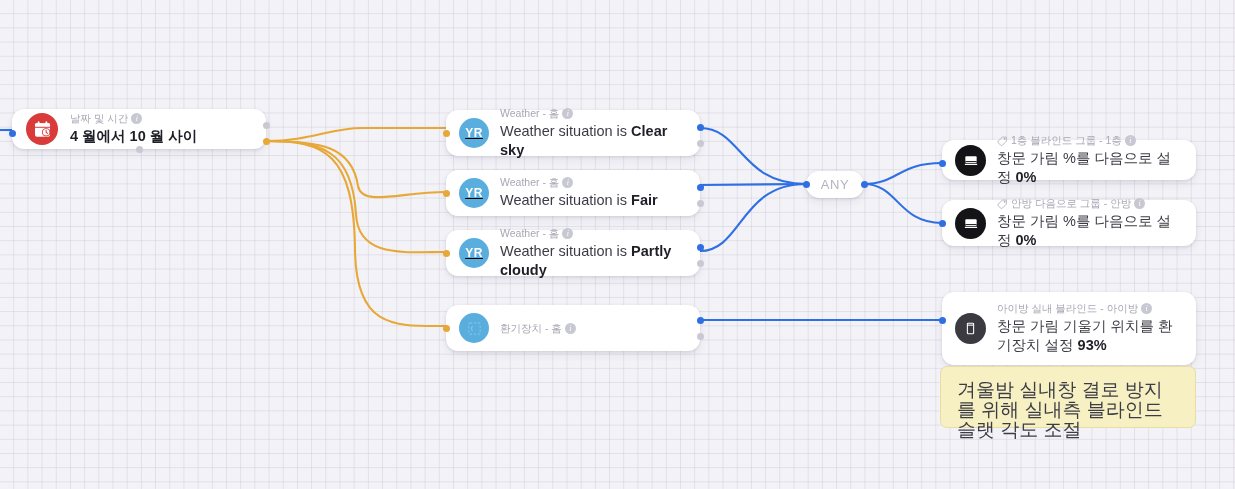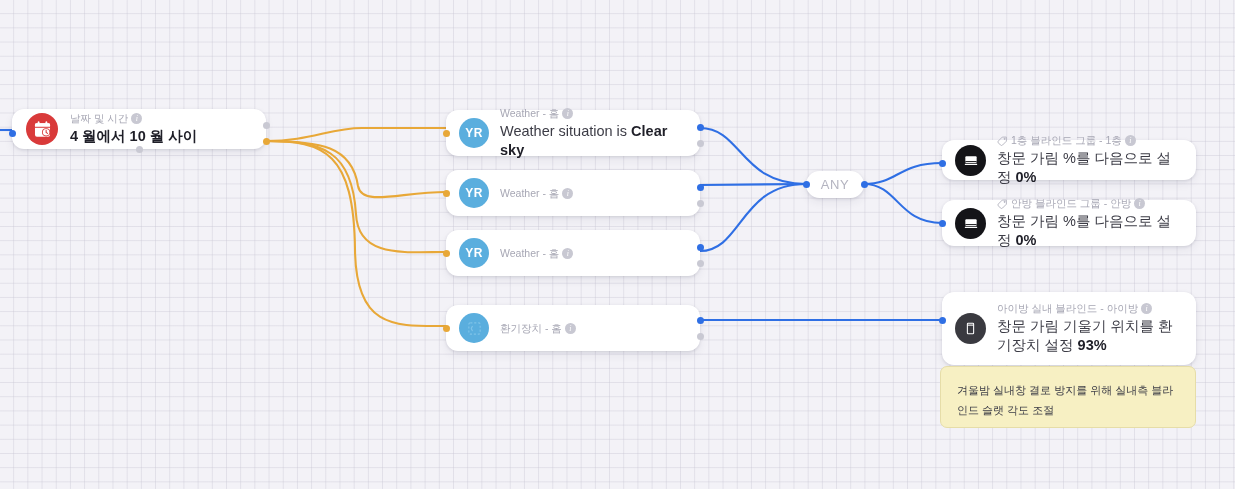--- a/index.html
+++ b/index.html
@@ -38,20 +38,21 @@
     border-radius: 12px;
     box-shadow: 0 1px 3px rgba(40,40,70,0.13), 0 4px 10px rgba(40,40,70,0.07);
     display: flex;
     align-items: center;
     box-sizing: border-box;
   }
   .node .icon-wrap {
     flex: 0 0 auto;
     display: flex;
     justify-content: center;
+    text-decoration: underline;
   }
   .circ {
     border-radius: 50%;
     display: flex;
     align-items: center;
     justify-content: center;
     box-sizing: border-box;
   }
   .node-body {
     display: flex;
@@ -116,21 +117,21 @@
   }
 
   
   #note {
     position: absolute;
     background: #f7f0c3;
     border: 1px solid #e6dda8;
     border-radius: 7px;
     box-sizing: border-box;
     padding: 13px 16px;
-    font-size: 11px;
+    font-size: 19px;
     line-height: 20px;
     color: #3c3c46;
   }
 </style>
 </head>
 <body>
 
 <div id="canvas"></div>
 
 <svg id="wires" viewBox="0 0 1235 489">
@@ -206,36 +207,42 @@
   <div class="icon-wrap">
     <div class="circ" style="width:30px;height:30px;background:#5aaede;color:#fff;font-size:12px;font-weight:bold;letter-spacing:0.5px;">
       <span>YR</span>
     </div>
   </div>
   <div class="node-body">
     <div class="sub-label">
       <span>Weather - 홈</span>
       <span class="info-icon">i</span>
     </div>
+    <div class="main-label">
+      <span>Weather situation is </span><b>Fair</b>
+    </div>
   </div>
   <div class="port orange" style="left:-3.5px; top:20px;"></div>
   <div class="port blue" style="right:-3.5px; top:14px;"></div>
   <div class="port gray" style="right:-3.5px; top:30px;"></div>
 </div>
 
 <div class="node" style="left:446px; top:230px; width:254px; height:46px; padding:0 13px; gap:11px;">
   <div class="icon-wrap">
     <div class="circ" style="width:30px;height:30px;background:#5aaede;color:#fff;font-size:12px;font-weight:bold;letter-spacing:0.5px;">
       <span>YR</span>
     </div>
   </div>
   <div class="node-body">
     <div class="sub-label">
       <span>Weather - 홈</span>
       <span class="info-icon">i</span>
+    </div>
+    <div class="main-label">
+      <span>Weather situation is </span><b>Partly cloudy</b>
     </div>
   </div>
   <div class="port orange" style="left:-3.5px; top:20px;"></div>
   <div class="port blue" style="right:-3.5px; top:14px;"></div>
   <div class="port gray" style="right:-3.5px; top:30px;"></div>
 </div>
 
 <div class="node" style="left:446px; top:305px; width:254px; height:46px; padding:16px 13px; gap:11px;">
   <div class="icon-wrap">
     <div class="circ" style="width:30px;height:30px;background:#5aaede;">
@@ -297,21 +304,21 @@
         <line x1="3.5" y1="18.6" x2="20.5" y2="18.6" stroke="#ffffff" stroke-width="1.6" stroke-linecap="round"></line>
       </svg>
     </div>
   </div>
   <div class="node-body">
     <div class="sub-label">
       <svg class="tag-icon" viewBox="0 0 24 24" fill="none" stroke="#b4b4c0" stroke-width="2">
         <path d="M20.5 13.5 L12 22 a3 3 0 0 1-4.2 0 L3 17.2 a3 3 0 0 1 0-4.2 L11.5 4.5 H20.5 Z"></path>
         <circle cx="16.6" cy="8.4" r="1.3" fill="#b4b4c0"></circle>
       </svg>
-      <span>안방 블라인드 그룹 - 안방</span>
+      <span>안방 다음으로 그룹 - 안방</span>
       <span class="info-icon">i</span>
     </div>
     <div class="main-label">
       <span>창문 가림 %를 다음으로 설정 </span><b>0%</b>
     </div>
   </div>
   <div class="port blue" style="left:-3.5px; top:20px;"></div>
 </div>
 
 <div class="node" style="left:942px; top:292px; width:254px; height:73px; padding:0 13px; gap:11px; align-items:center;">

